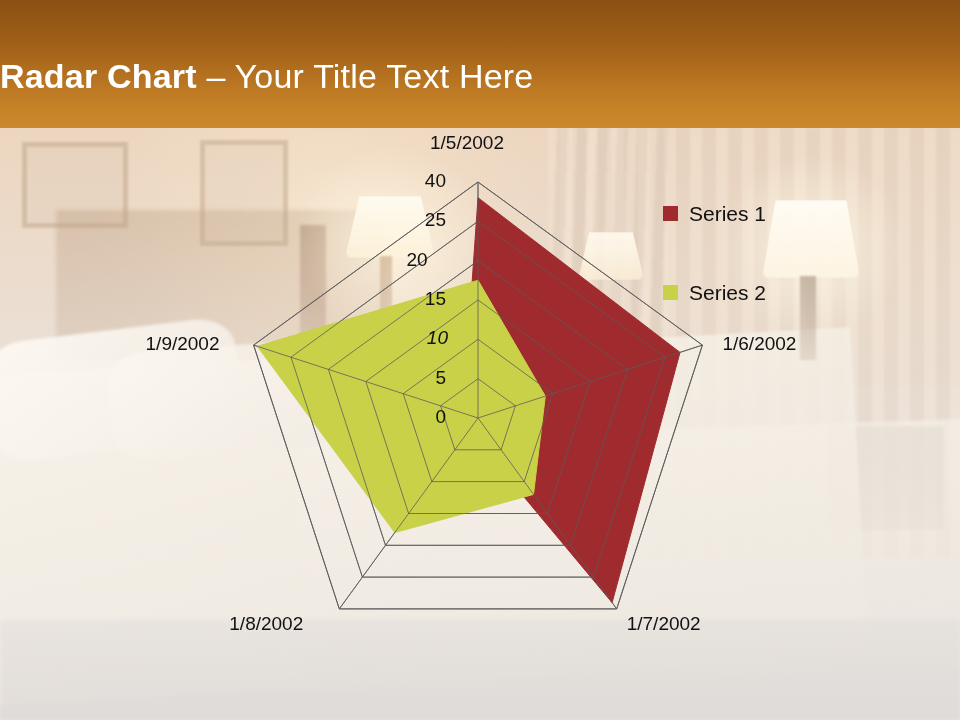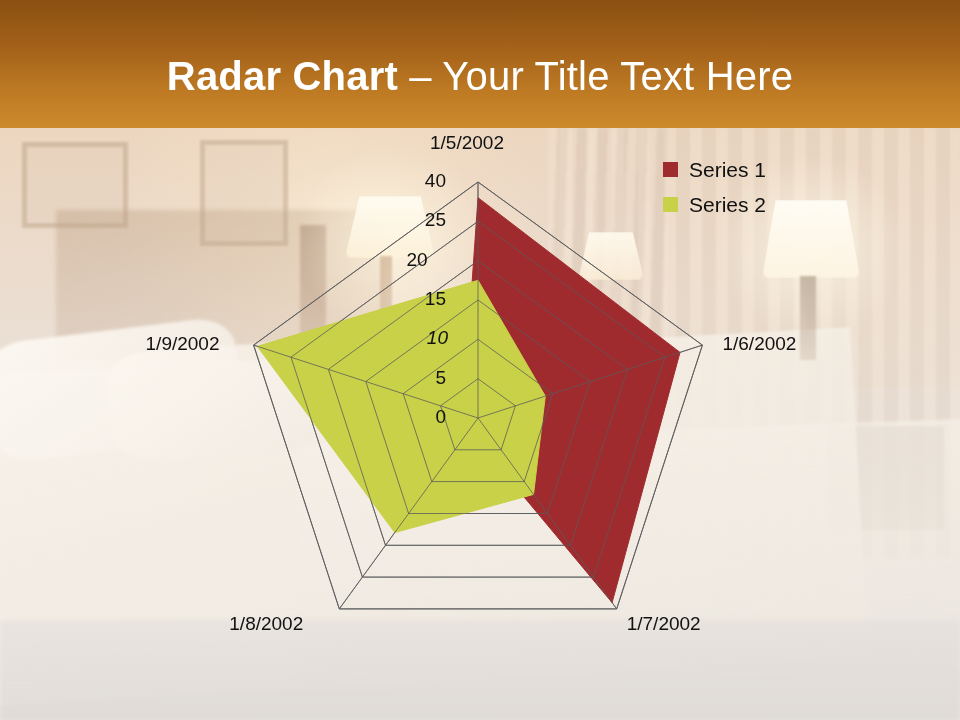--- a/index.html
+++ b/index.html
@@ -89,35 +89,35 @@
   #bg-floor{left:0;top:620px;width:960px;height:100px;
     background:linear-gradient(180deg,rgba(206,200,196,.55),rgba(192,186,182,.7));filter:blur(2px);}
 
   
   #bg-veil{left:0;top:128px;width:960px;height:592px;
     background:linear-gradient(180deg,rgba(255,250,245,.34),rgba(252,250,248,.46));}
 
   
   #banner{position:absolute;left:0;top:0;width:960px;height:128px;
     background:linear-gradient(180deg,#8a5012 0%,#a4621a 38%,#c07c24 74%,#cc8a2c 100%);}
-  #title{position:absolute;left:0;top:56px;width:960px;text-align:center;
-    color:#ffffff;font-size:40px;line-height:40px;letter-spacing:.2px;white-space:nowrap;}
+  #title{position:absolute;left:0;top:56px;width:960px;text-align:left;
+    color:#ffffff;font-size:34px;line-height:40px;letter-spacing:.2px;white-space:nowrap;}
   #title .bold{font-weight:bold;}
   #title .reg{font-weight:normal;}
 
   
   #chart{position:absolute;left:0;top:128px;width:960px;height:592px;padding-left:24px;}
   #radar-svg{position:absolute;left:0;top:0;}
 
   .cat-label{position:absolute;font-size:19px;color:#111;white-space:nowrap;}
   .tick-label{position:absolute;font-size:19px;color:#111;white-space:nowrap;text-align:right;}
 
   
   #legend{position:absolute;left:663px;top:24px;}
-  .legend-row{display:flex;align-items:center;height:35px;}
+  .legend-row{display:flex;align-items:center;height:35px;margin-top:44px;}
   .legend-swatch{width:15px;height:15px;margin-right:11px;flex:none;}
   .legend-text{font-size:21px;color:#111;}
 </style>
 </head>
 <body>
 
 <div id="slide">
 
   <div id="photo">
     <div class="bg-layer" id="bg-wash"></div>

